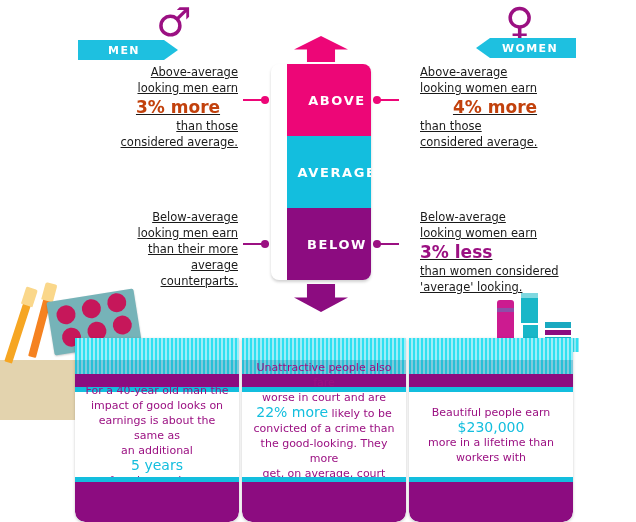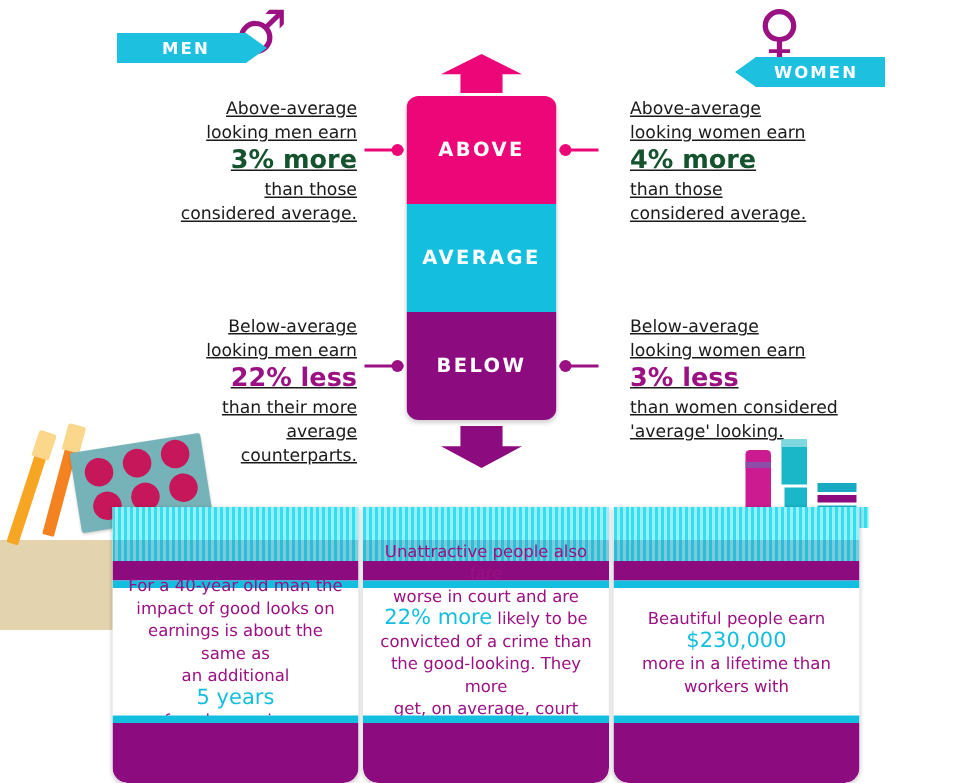--- a/index.html
+++ b/index.html
@@ -11,33 +11,33 @@
 
   
   .sym{position:absolute;color:#9B1082;font-weight:bold;line-height:1;}
   #sym-male{left:156px;top:2px;font-size:40px;}
   #sym-female{left:505px;top:2px;font-size:40px;}
 
   
   .banner{position:absolute;height:20px;background:#1EC0E0;color:#ffffff;
           font-size:11px;letter-spacing:1.4px;font-weight:bold;
           display:flex;align-items:center;justify-content:center;}
-  #banner-men{left:78px;top:22px;width:100px;
+  #banner-men{left:78px;top:40px;width:100px;
       clip-path:polygon(0 0,86% 0,100% 50%,86% 100%,0 100%);}
   #banner-men span{margin-right:8px;}
-  #banner-women{left:490px;top:38px;width:100px;
+  #banner-women{left:476px;top:38px;width:100px;
       clip-path:polygon(14% 0,100% 0,100% 100%,14% 100%,0 50%);}
   #banner-women span{margin-left:8px;}
 
   
   #column{position:absolute;left:271px;top:64px;width:100px;height:216px;
           border-radius:8px;overflow:hidden;
           box-shadow:0 2px 3px rgba(0,0,0,.18);}
   .seg{width:100%;display:flex;align-items:center;justify-content:center;
-       color:#ffffff;font-size:13px;letter-spacing:1.6px;font-weight:bold;}
+       color:#ffffff;font-size:13px;letter-spacing:1.6px;font-weight:bold;margin-left:16px;}
   #seg-above{height:72px;background:#ED0677;}
   #seg-average{height:72px;background:#13BEDE;}
   #seg-below{height:72px;background:#8C0C80;}
 
   #arrow-up{position:absolute;left:294px;top:36px;width:54px;height:26px;
      background:#ED0677;
      clip-path:polygon(50% 0,100% 52%,76% 52%,76% 100%,24% 100%,24% 52%,0 52%);}
   #arrow-down{position:absolute;left:294px;top:284px;width:54px;height:28px;
      background:#8C0C80;
      clip-path:polygon(24% 0,76% 0,76% 48%,100% 48%,50% 100%,0 48%,24% 48%);}
@@ -50,21 +50,21 @@
   #conn-r-above{left:373px;top:99px;width:26px;background:#ED0677;}
   #conn-r-above .dot{left:0;background:#ED0677;}
   #conn-l-below{left:243px;top:243px;width:26px;background:#9B1082;}
   #conn-l-below .dot{right:0;background:#9B1082;}
   #conn-r-below{left:373px;top:243px;width:26px;background:#9B1082;}
   #conn-r-below .dot{left:0;background:#9B1082;}
 
   
   .txt{position:absolute;font-size:11.5px;line-height:16px;color:#1a1a1a;text-decoration:underline;}
   .txt .big{font-size:17px;line-height:22px;font-weight:bold;}
-  .pink{color:#14532d;}
+  .pink{color:#c2410c;text-align:center;}
   .purple{color:#9B1082;}
   #txt-men-above{left:118px;top:64px;width:120px;text-align:right;}
   #txt-men-below{left:110px;top:209px;width:128px;text-align:right;}
   #txt-women-above{left:420px;top:64px;width:150px;text-align:left;}
   #txt-women-below{left:420px;top:209px;width:160px;text-align:left;}
 
   
   #palette{position:absolute;left:50px;top:295px;width:88px;height:54px;
      background:#76B3B8;transform:rotate(-9deg);border-radius:2px;
      box-shadow:0 1px 2px rgba(0,0,0,.2);}
@@ -167,21 +167,20 @@
     <div>Above-average</div>
     <div>looking men earn</div>
     <div class="big pink">3% more</div>
     <div>than those</div>
     <div>considered average.</div>
   </div>
 
   <div class="txt" id="txt-men-below">
     <div>Below-average</div>
     <div>looking men earn</div>
-    <div class="big purple">22% less</div>
     <div>than their more average</div>
     <div>counterparts.</div>
   </div>
 
   <div class="txt" id="txt-women-above">
     <div>Above-average</div>
     <div>looking women earn</div>
     <div class="big pink">4% more</div>
     <div>than those</div>
     <div>considered average.</div>

